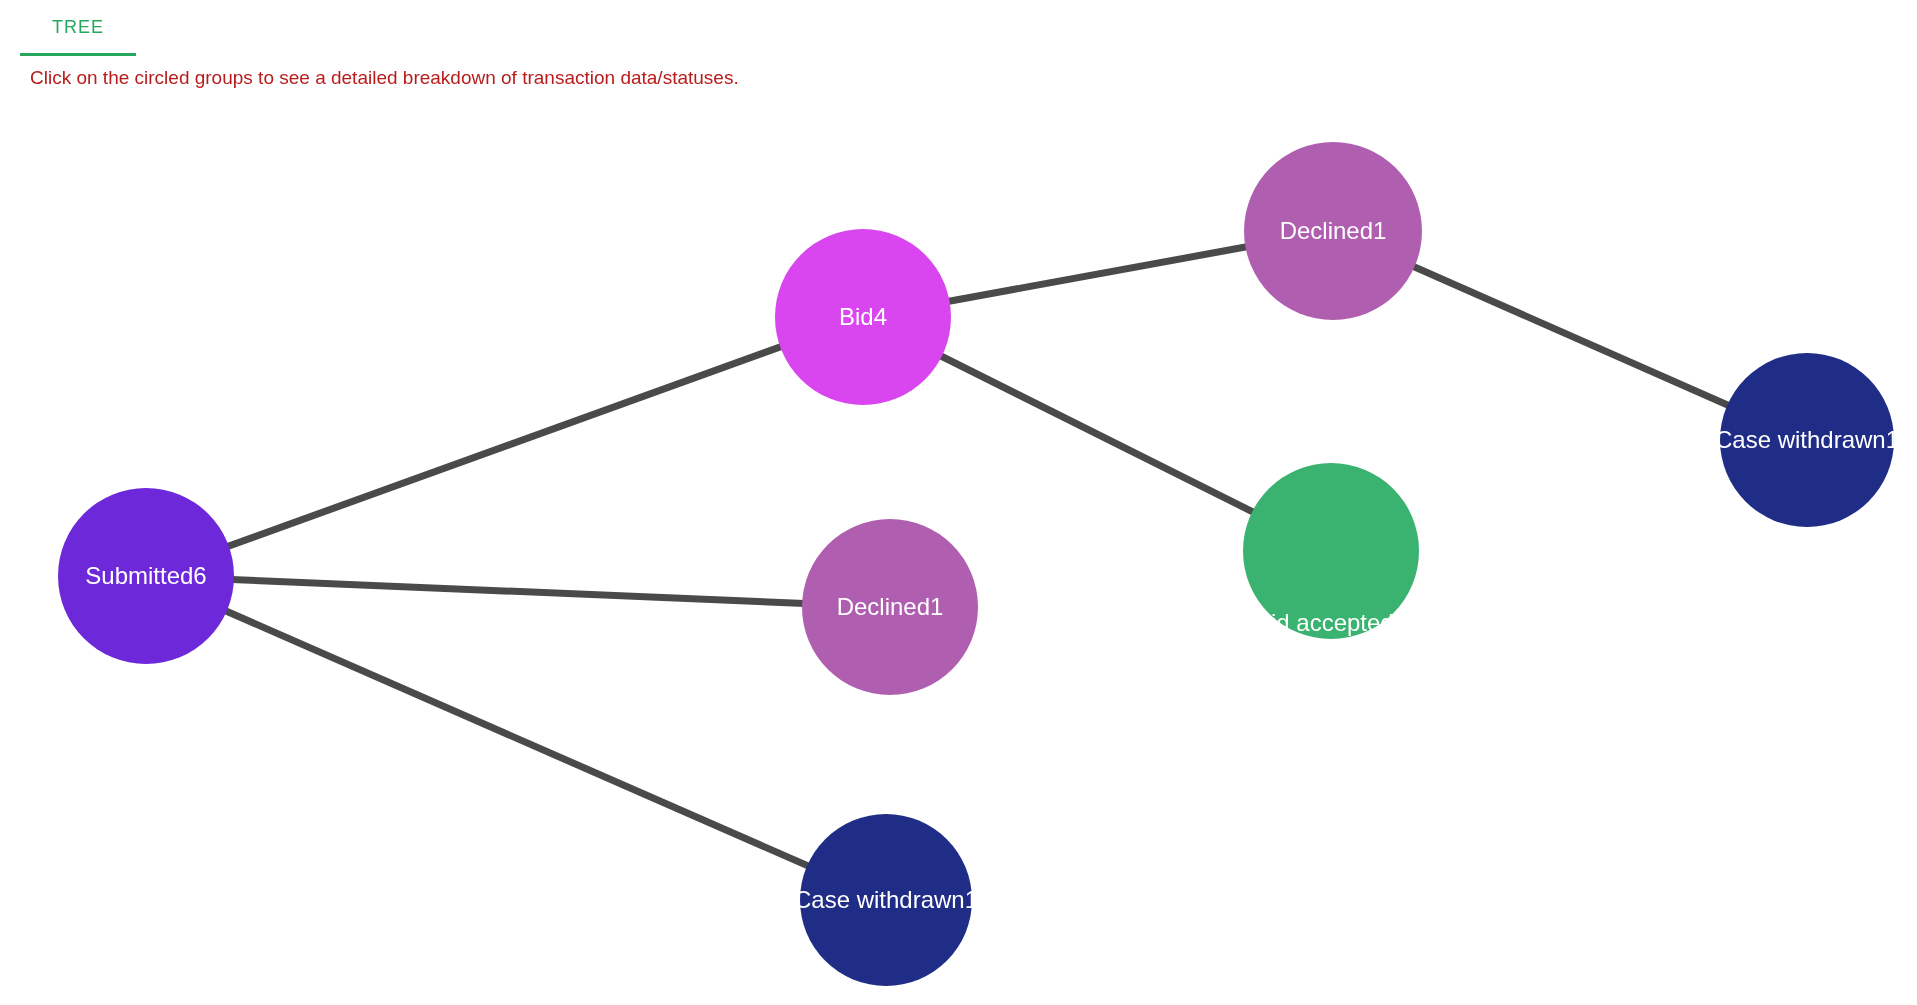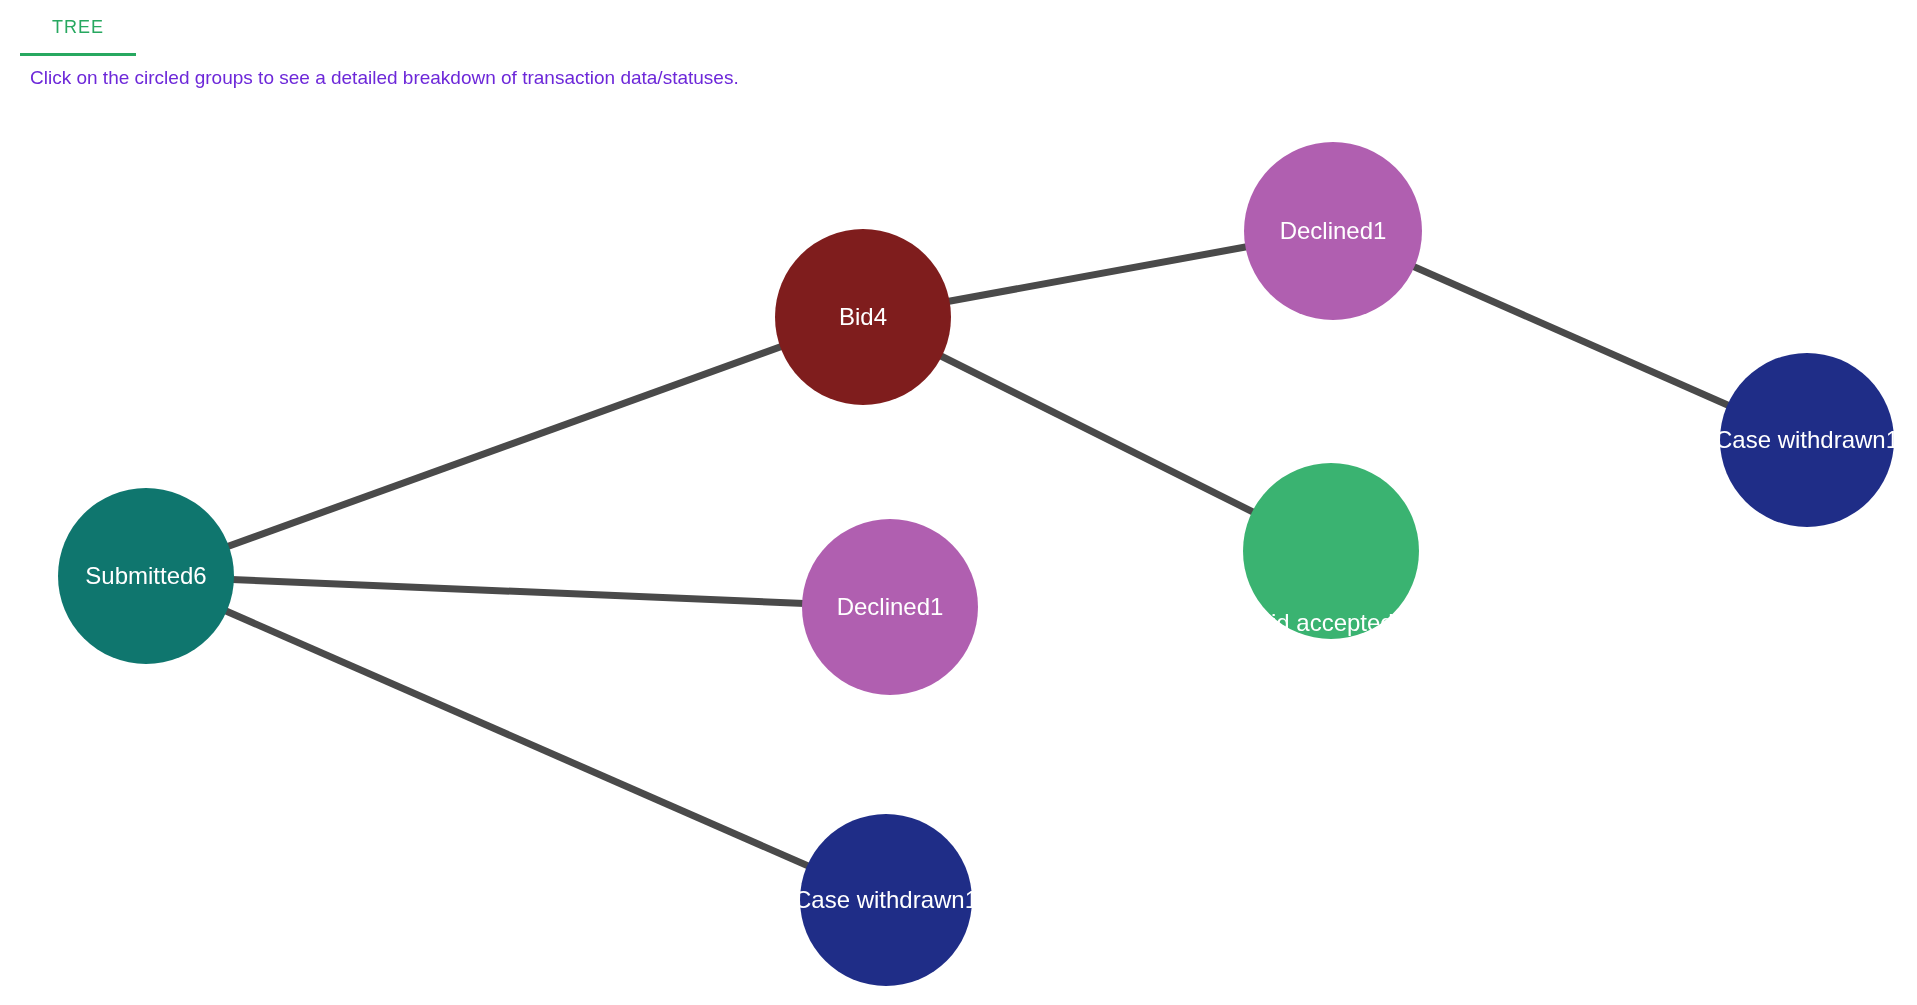--- a/index.html
+++ b/index.html
@@ -35,21 +35,21 @@
     position: absolute;
     left: 0; right: 0; bottom: -2px;
     height: 3px;
     background: #27a860;
   }
   
   .instruction {
     margin: 10px 14px 0 30px;
     font-size: 19px;
     line-height: 26px;
-    color: #6d28d9;
+    color: #b91c1c;
   }
   
   .tree {
     position: absolute;
     left: 0; top: 0;
     width: 1917px; height: 1005px;
   }
   .tree svg {
     position: absolute;
     left: 0; top: 0;
@@ -90,25 +90,25 @@
 
   <div class="tree" id="tree">
     <svg id="edges" viewBox="0 0 1917 1005">
         <line x1="146" y1="576" x2="863" y2="317" stroke="#4a4a4a" stroke-width="7"></line>
         <line x1="146" y1="576" x2="890" y2="607" stroke="#4a4a4a" stroke-width="7"></line>
         <line x1="146" y1="576" x2="886" y2="900" stroke="#4a4a4a" stroke-width="7"></line>
         <line x1="863" y1="317" x2="1333" y2="231" stroke="#4a4a4a" stroke-width="7"></line>
         <line x1="863" y1="317" x2="1331" y2="551" stroke="#4a4a4a" stroke-width="7"></line>
         <line x1="1333" y1="231" x2="1807" y2="440" stroke="#4a4a4a" stroke-width="7"></line>
       </svg>
-  <div class="node" style="left: 58px; top: 488px; width: 176px; height: 176px; background: #0f766e;">
+  <div class="node" style="left: 58px; top: 488px; width: 176px; height: 176px; background: #6d28d9;">
         <div class="node-label">Submitted</div>
         <div class="node-value">6</div>
       </div>
-      <div class="node" style="left: 775px; top: 229px; width: 176px; height: 176px; background: #7f1d1d;">
+      <div class="node" style="left: 775px; top: 229px; width: 176px; height: 176px; background: #d946ef;">
         <div class="node-label">Bid</div>
         <div class="node-value">4</div>
       </div>
       <div class="node" style="left: 1244px; top: 142px; width: 178px; height: 178px; background: rgb(176, 95, 176);">
         <div class="node-label">Declined</div>
         <div class="node-value">1</div>
       </div>
       <div class="node" style="left: 1720px; top: 353px; width: 174px; height: 174px; background: rgb(31, 45, 135);">
         <div class="node-label">Case withdrawn</div>
         <div class="node-value">1</div>

